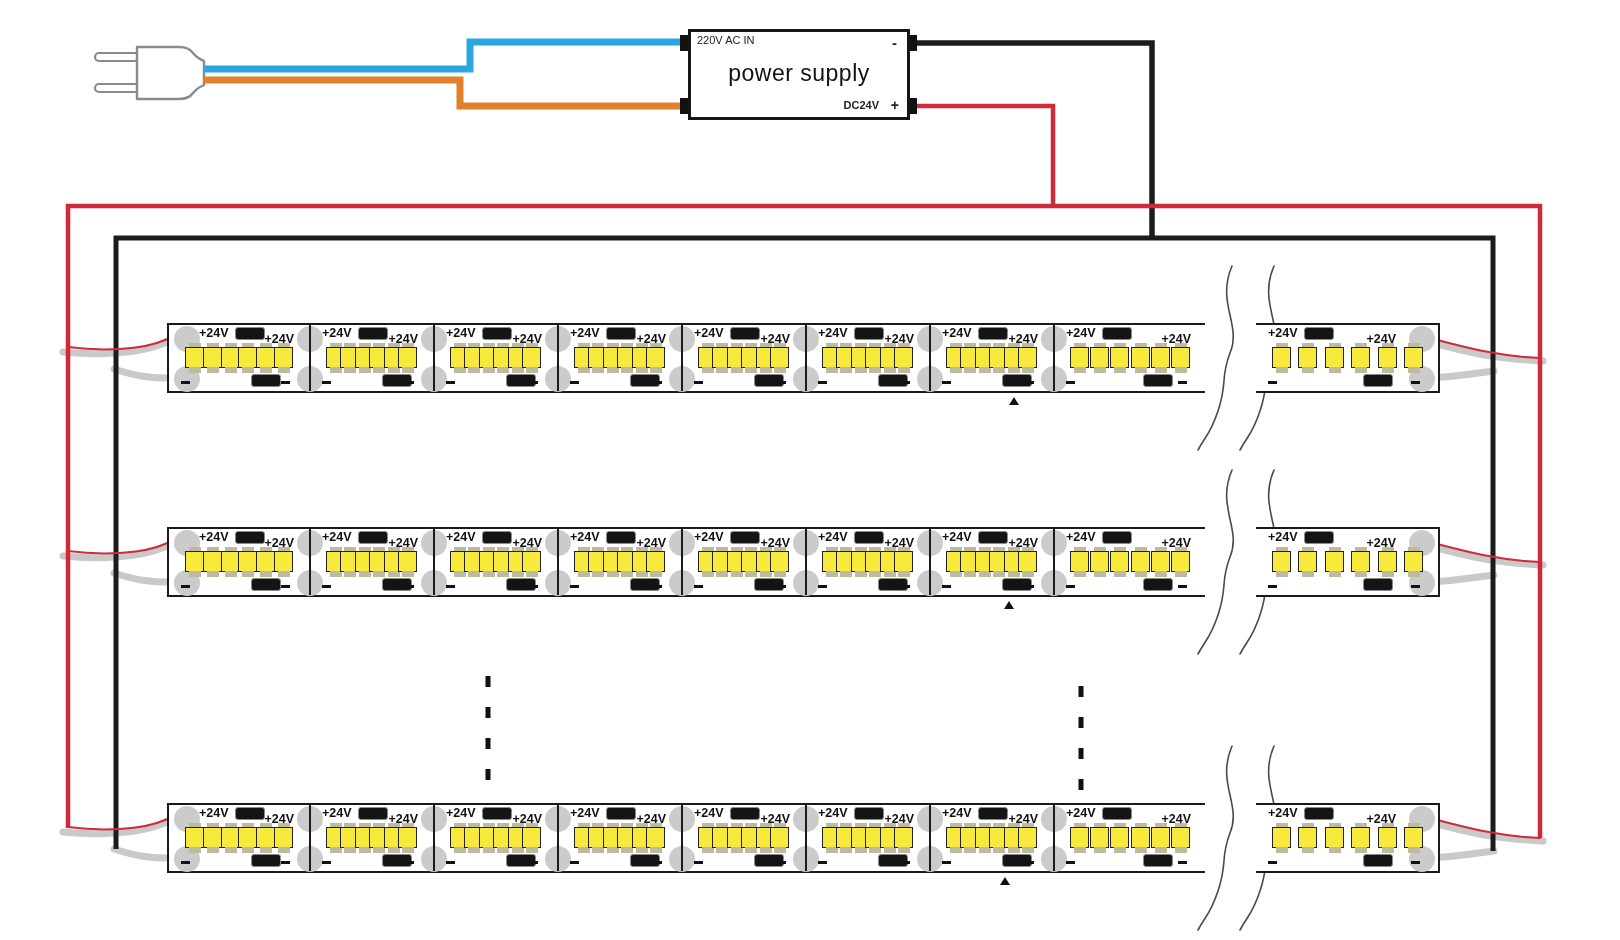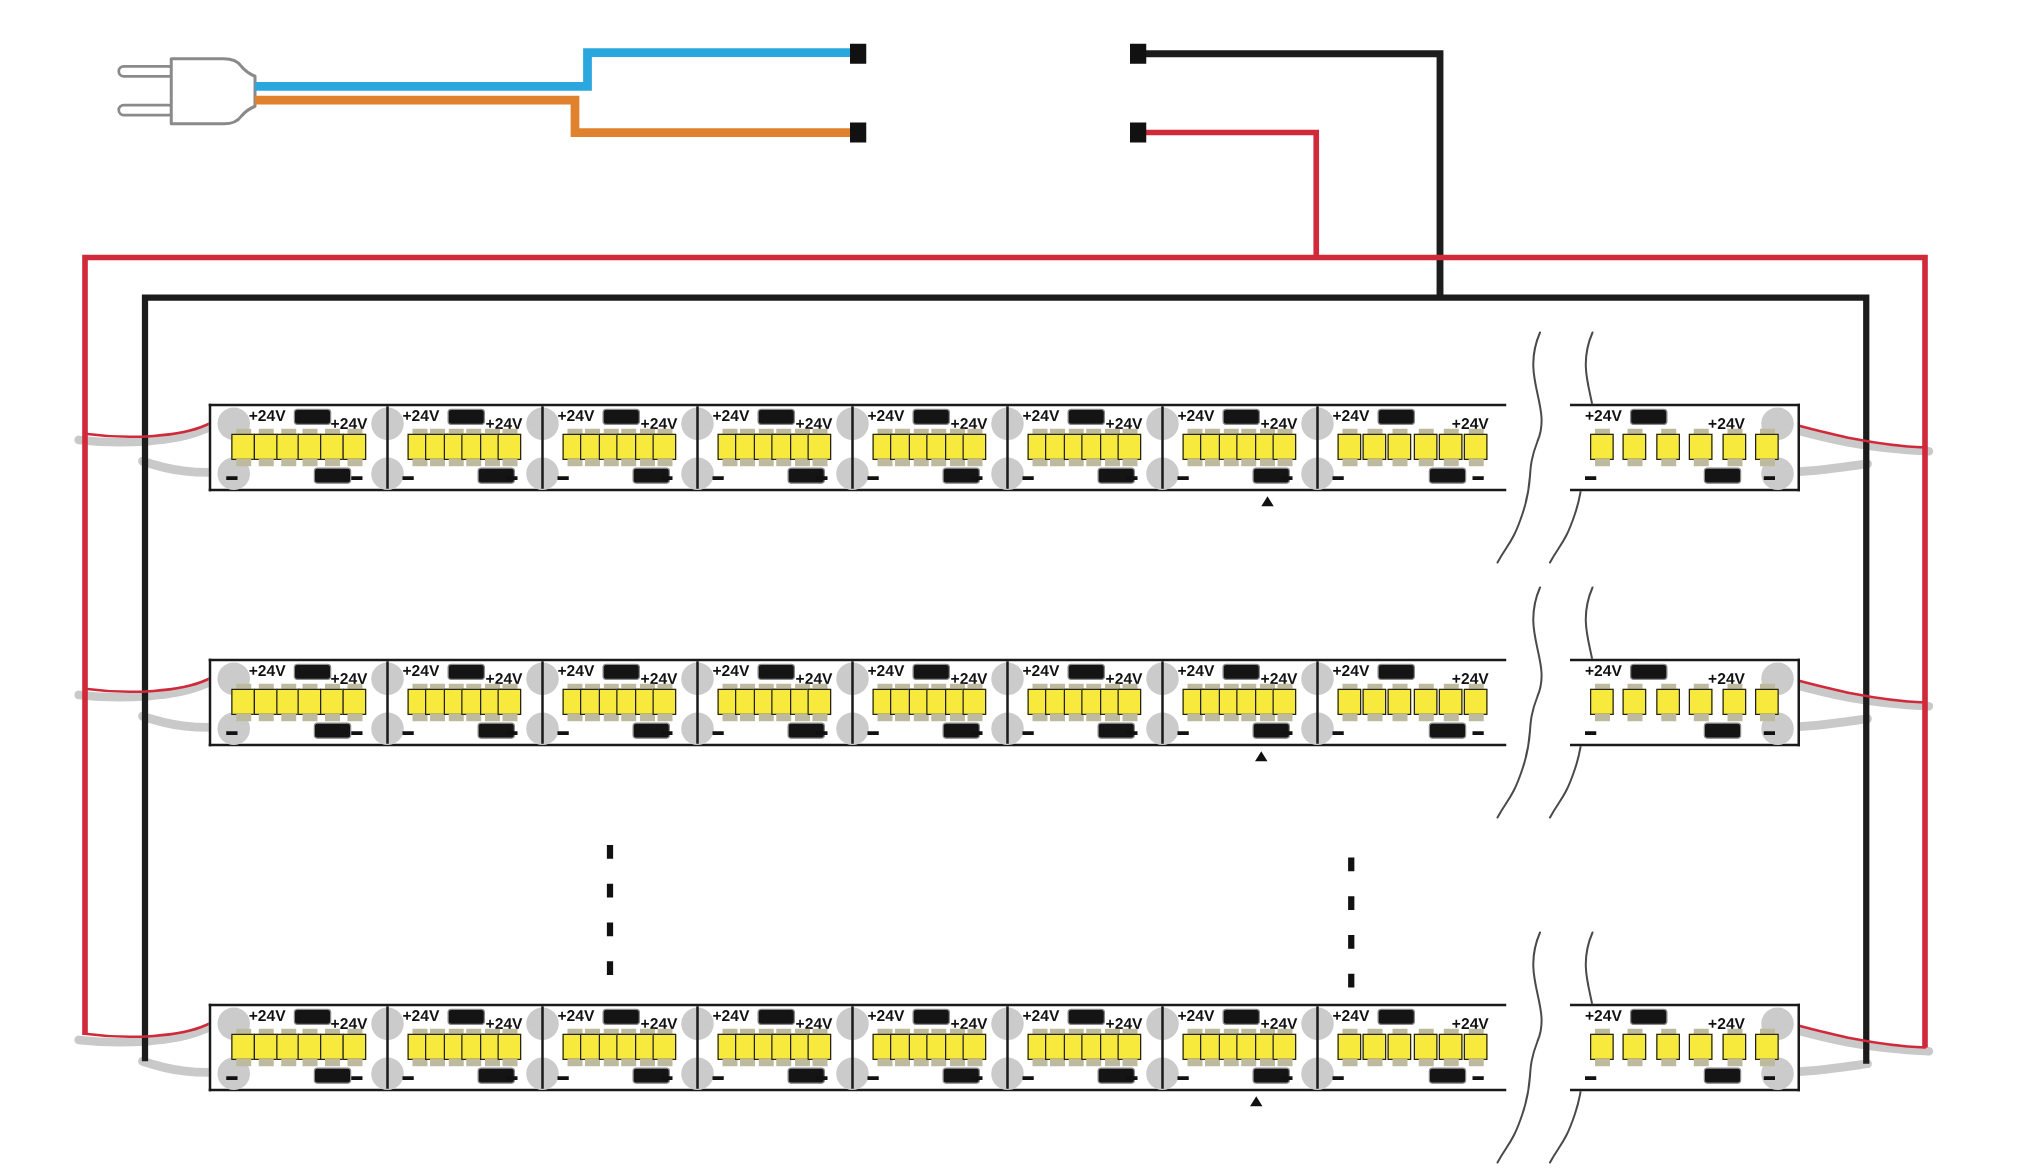--- a/index.html
+++ b/index.html
@@ -87,20 +87,27 @@
 
     <rect x="680" y="35" width="13" height="16" fill="#111"></rect>
     <rect x="680" y="98" width="13" height="16" fill="#111"></rect>
     <rect x="904" y="35" width="13" height="16" fill="#111"></rect>
     <rect x="904" y="98" width="13" height="16" fill="#111"></rect>
 
     <line x1="488" y1="676" x2="488" y2="782" stroke="#111" stroke-width="5" stroke-dasharray="11 20"></line>
     <line x1="1081" y1="686" x2="1081" y2="792" stroke="#111" stroke-width="5" stroke-dasharray="11 20"></line>
   </svg>
 
+  <div id="psu">
+    <span class="ac-in">220V AC IN</span>
+    <span class="title">power supply</span>
+    <span class="dc-out">DC24V</span>
+    <span class="plus">+</span>
+    <span class="minus-t">-</span>
+  </div>
 
   <div id="strips">
       <div class="strip-box left-part" style="left: 167px; top: 323px; width: 1038px;">
         <div class="pad" style="left: 5px; top: 1px;"></div>
         <div class="pad" style="left: 5px; top: 41px;"></div>
         <div class="pad" style="left: 128px; top: 1px;"></div>
         <div class="pad" style="left: 128px; top: 41px;"></div>
         <div class="sep" style="left: 140px;"></div>
         <div class="pad" style="left: 252px; top: 1px;"></div>
         <div class="pad" style="left: 252px; top: 41px;"></div>

